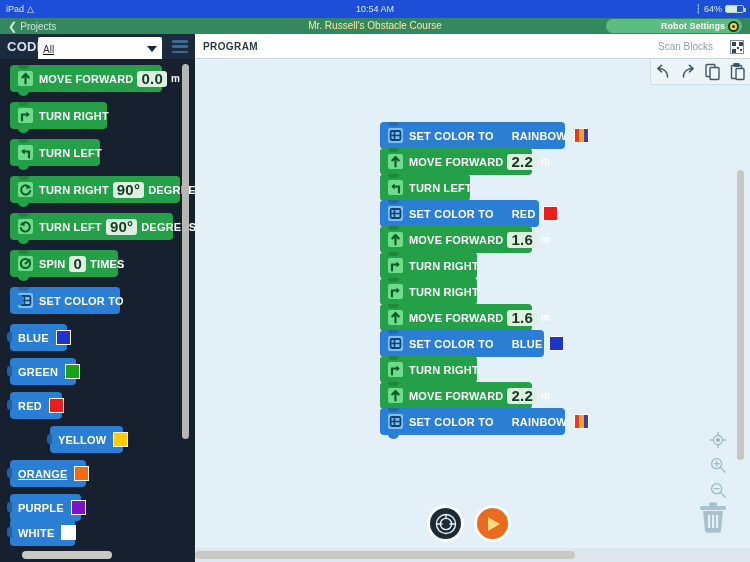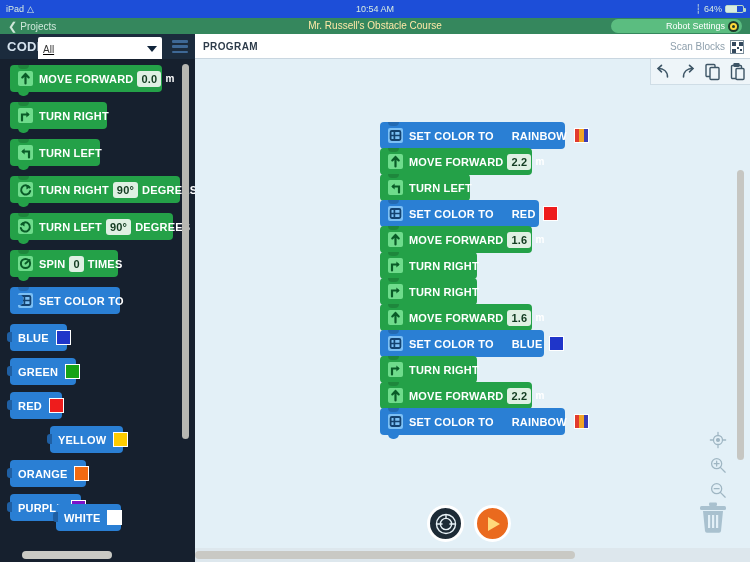--- a/index.html
+++ b/index.html
@@ -43,21 +43,21 @@
   .nav-title {
     position: absolute; left: 0; width: 750px; text-align: center;
     color: #ffe9a8; font-size: 10px; line-height: 16px;
   }
   .robot-settings {
     position: absolute; right: 8px; top: 1px; height: 14px;
     background: #5bbd80; border-radius: 8px;
     display: flex; align-items: center; gap: 3px;
     padding: 0 3px 0 7px; cursor: pointer;
   }
-  .robot-settings span.lbl { color: #ffffff; font-size: 9px; font-weight: normal; padding-left: 48px; }
+  .robot-settings span.lbl { color: #ffffff; font-size: 9px; font-weight: bold; padding-left: 48px; }
   .gear {
     width: 11px; height: 11px; border-radius: 50%;
     background: #1d3b2a; display: flex; align-items: center; justify-content: center;
   }
   .gear i {
     display: block; width: 7px; height: 7px; border-radius: 50%;
     background: #ffd83b; position: relative;
   }
   .gear i::after {
     content: ""; position: absolute; left: 2px; top: 2px;
@@ -95,21 +95,21 @@
   .program-bar {
     position: absolute; left: 195px; top: 0; width: 555px; height: 25px;
     background: #ffffff; display: flex; align-items: center;
     border-bottom: 1px solid #c9d6e0;
   }
   .program-title {
     color: #2d3b4a; font-size: 10px; font-weight: bold; margin-left: 8px; letter-spacing: .4px;
   }
   .scan-wrap {
     position: absolute; right: 6px; top: 0; height: 25px;
-    display: flex; align-items: center; gap: 5px; cursor: pointer;
+    display: flex; align-items: center; gap: 17px; cursor: pointer;
   }
   .scan-lbl { color: #8fa0ad; font-size: 10px; }
   .scan-ico {
     width: 14px; height: 14px; background: #ffffff; border: 1px solid #7d8f9c;
     position: relative; display: block;
   }
   .scan-ico::before, .scan-ico::after {
     content: ""; position: absolute; background: #34495e;
   }
   .scan-ico::before { left: 1px; top: 1px; width: 4px; height: 4px; box-shadow: 7px 0 0 #34495e, 0 7px 0 #34495e; }
@@ -161,21 +161,21 @@
     width: 15px; height: 15px; border-radius: 2px; margin-right: 6px;
     display: inline-flex; align-items: center; justify-content: center;
     font-size: 11px; flex: 0 0 auto;
   }
   .bico.g { background: #6fdc8c; color: #0a5c28; }
   .bico.b { background: #7cc0f5; color: #14426f; }
   .bico svg { display: block; }
 
   .field {
     background: #dff0e3; color: #123b20; border-radius: 3px;
-    padding: 1px 4px; margin: 0 4px; font-size: 11px; font-weight: bold;
+    padding: 1px 4px; margin: 0 4px; font-size: 15px; font-weight: bold;
     display: inline-block; line-height: 14px;
   }
   .unit { font-size: 10px; font-weight: bold; }
 
   .swatch {
     width: 15px; height: 15px; border: 1.5px solid #ffffff; margin-left: 7px;
     display: inline-block; flex: 0 0 auto;
   }
   .swatch.rainbow {
     background: linear-gradient(90deg, #e23b2e 0 33%, #f2a426 33% 66%, #3b3bb5 66% 100%);
@@ -387,29 +387,29 @@
             <span class="swatch" style="background:#16a316"></span>
           </div></div>
         <div class="pal-item" style="top: 333px;"><div class="blk blue val-left" style="width:52px;">
             <span>RED</span>
             <span class="swatch" style="background:#ee1c1c"></span>
           </div></div>
         <div class="pal-item" style="top: 367px;"><div class="blk blue val-left" style="width:73px;margin-left:40px;">
             <span>YELLOW</span>
             <span class="swatch" style="background:#ffcc00"></span>
           </div></div>
-        <div class="pal-item" style="top: 401px;"><div class="blk blue val-left" style="width:76px;">
+        <div class="pal-item" style="top: 401px;"><div class="blk blue val-left" style="width:76px;text-decoration:underline;">
             <span>ORANGE</span>
             <span class="swatch" style="background:#f26a11"></span>
           </div></div>
         <div class="pal-item" style="top: 435px;"><div class="blk blue val-left" style="width:71px;">
             <span>PURPLE</span>
             <span class="swatch" style="background:#7d11c9"></span>
           </div></div>
-        <div class="pal-item" style="top: 445px; margin-left: 46px;"><div class="blk blue val-left" style="width:65px;">
+        <div class="pal-item" style="top: 460px;"><div class="blk blue val-left" style="width:65px;">
             <span>WHITE</span>
             <span class="swatch" style="background:#ffffff"></span>
           </div></div>
       </div>
     <div class="pal-scroll"></div>
     <div class="hscroll-track">
       <div class="hscroll-thumb"></div>
     </div>
   </div>
 

